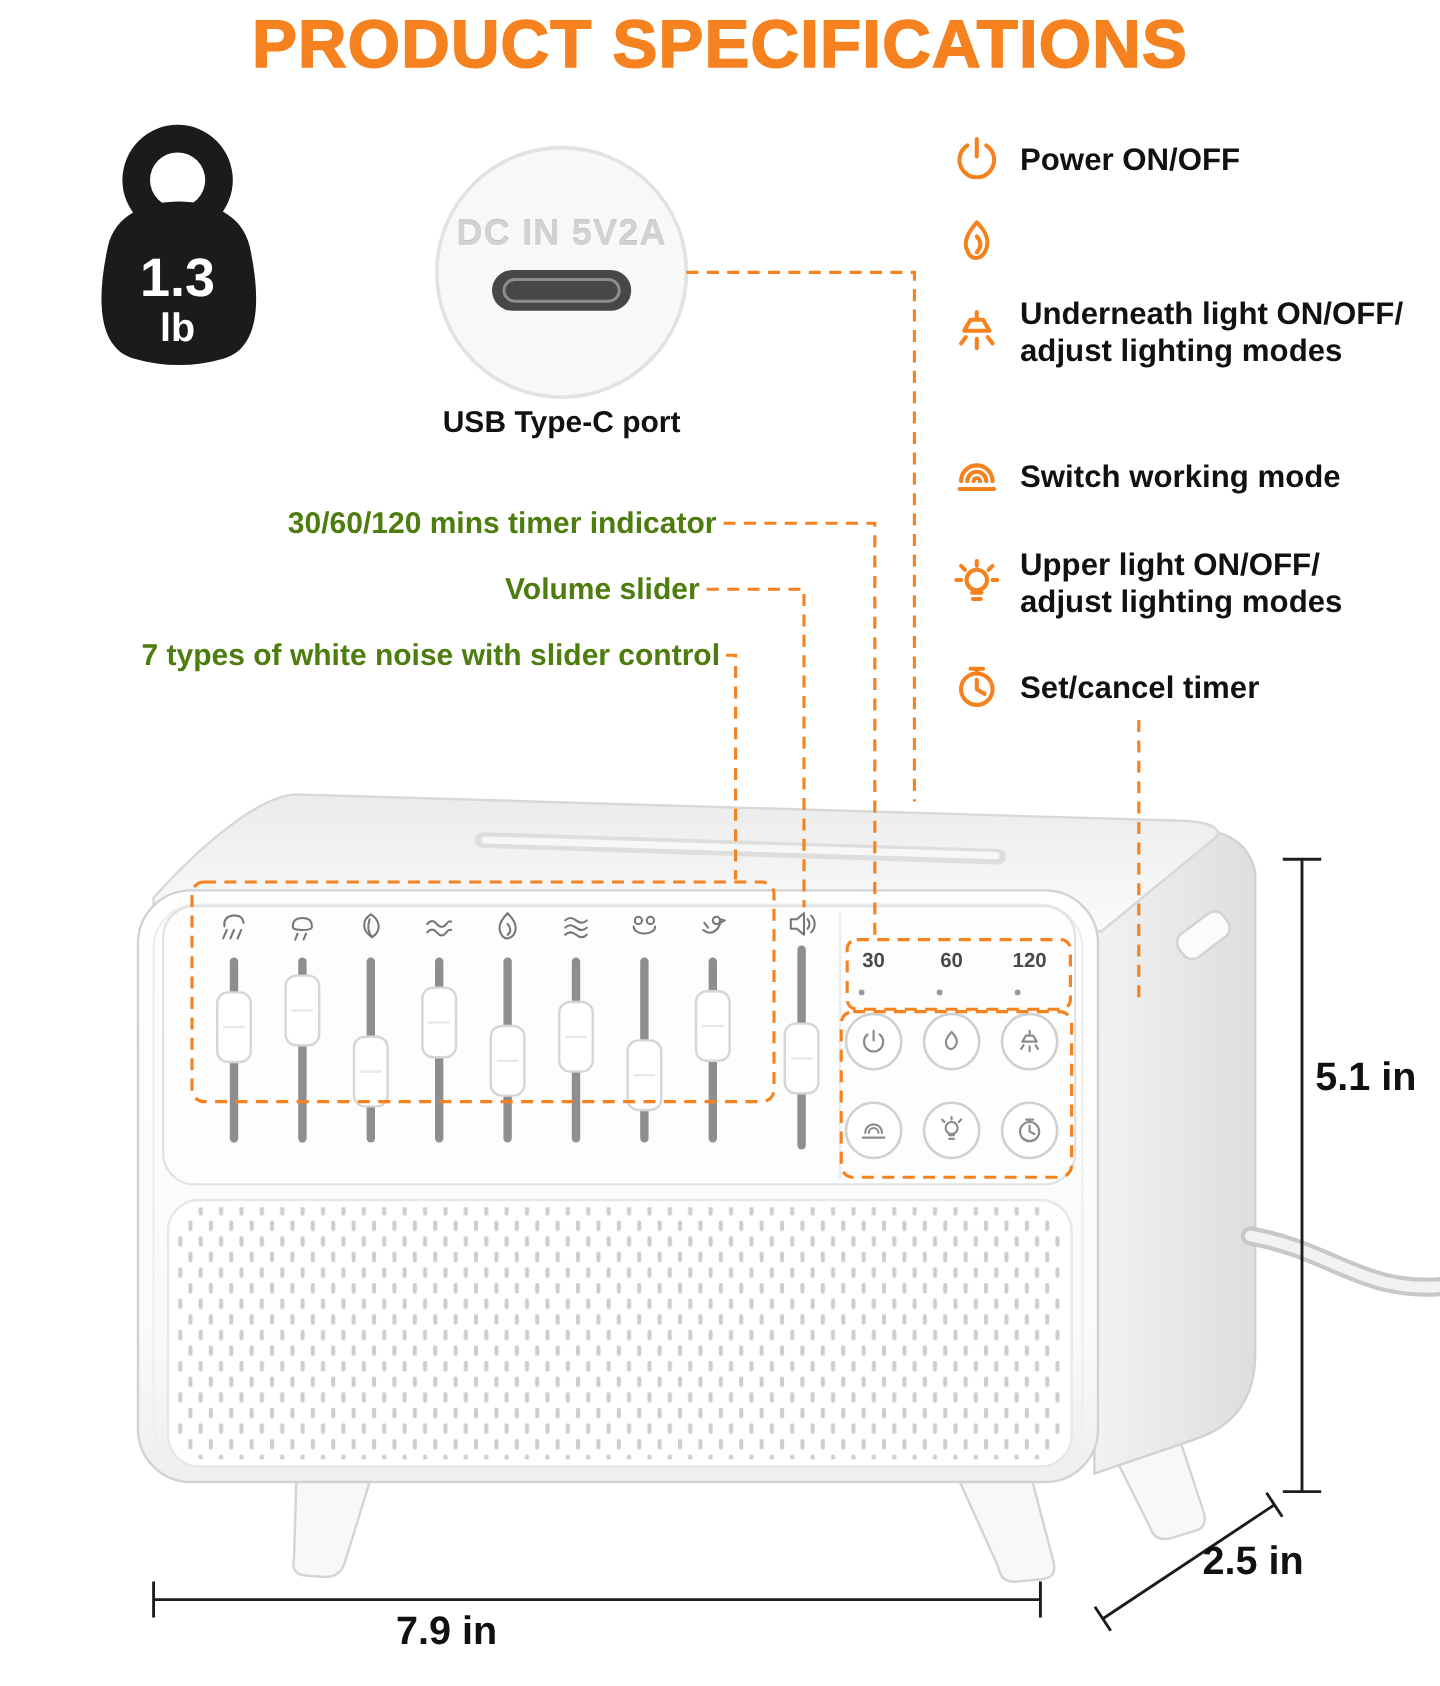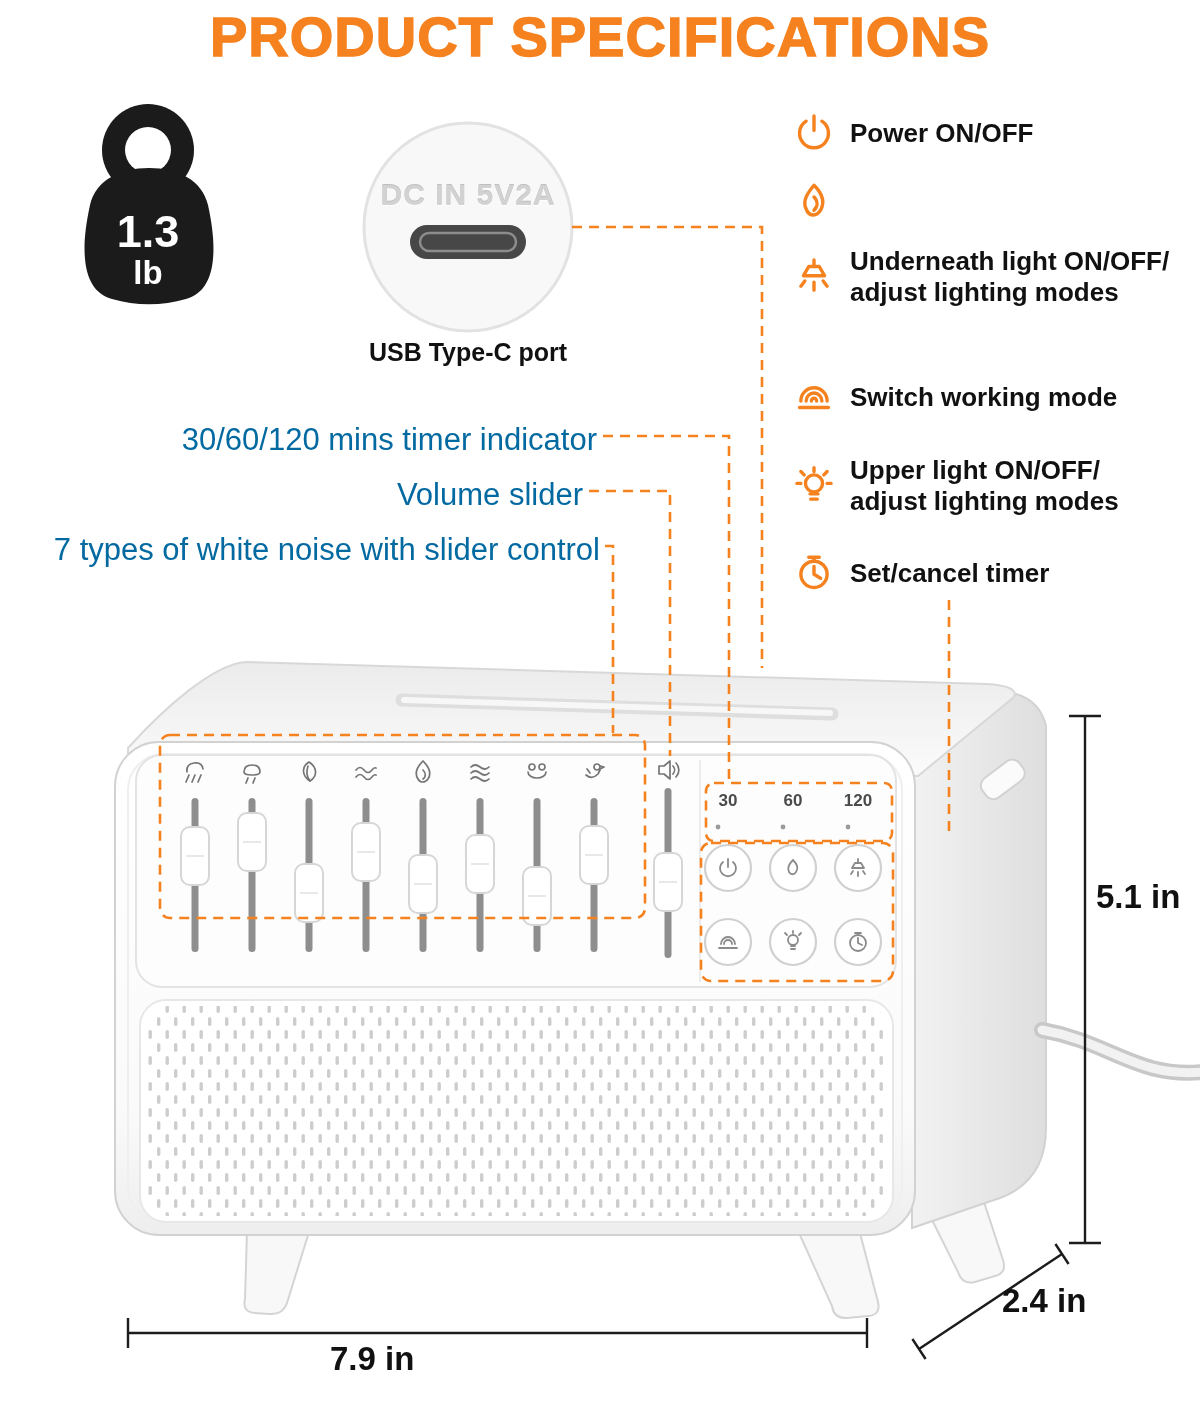--- a/index.html
+++ b/index.html
@@ -18,21 +18,21 @@
   .emboss{
     left:348px;top:178px;width:240px;text-align:center;
     font-weight:700;font-size:30px;letter-spacing:1px;color:#d2d2d2;
     text-shadow:0 -1px 0 #bfbfbf,0 1px 1px #ffffff;
   }
   .usb-label{left:338px;top:338px;width:260px;text-align:center;font-weight:700;font-size:25px;}
   .feature-row{position:absolute;left:793px;display:flex;align-items:center;gap:15px;z-index:2;}
   .feature-icon{width:42px;height:42px;flex:0 0 42px;}
   .feature-icon path,.feature-icon circle{stroke:#F5821F;stroke-width:2.6;fill:none;stroke-linecap:round;stroke-linejoin:round;}
   .feature-label{font-weight:700;font-size:26px;line-height:1.18;color:#111;}
-  .callout{position:absolute;font-weight:400;font-size:31px;color:#0369a1;white-space:nowrap;text-align:right;z-index:2;}
+  .callout{position:absolute;font-weight:700;font-size:25px;color:#4d7c0f;white-space:nowrap;text-align:right;z-index:2;}
   .dim{position:absolute;font-weight:700;font-size:33px;color:#111;white-space:nowrap;z-index:2;}
   .scene{position:absolute;left:0;top:0;z-index:1;}
   .sicon{stroke:#757575;stroke-width:1.7;fill:none;stroke-linecap:round;stroke-linejoin:round;}
   .bicon{stroke:#8a8a8a;stroke-width:1.8;fill:none;stroke-linecap:round;stroke-linejoin:round;}
   .timer-mark{font-family:"Liberation Sans",sans-serif;font-size:17px;font-weight:700;fill:#4a4a4a;text-anchor:middle;}
   .dash{stroke:#F5821F;stroke-width:2.6;stroke-dasharray:10 7;fill:none;}
   .dimline{stroke:#1c1c1c;stroke-width:2.4;fill:none;}
 </style>
 </head>
 <body>
@@ -295,13 +295,13 @@
   </svg>
   <div class="feature-label"><span>Set/cancel timer</span></div>
 </div>
 
 <div class="callout" style="right:603px;top:422px;">30/60/120 mins timer indicator</div>
 <div class="callout" style="right:617px;top:477px;">Volume slider</div>
 <div class="callout" style="right:600px;top:532px;">7 types of white noise with slider control</div>
 
 <div class="dim" style="left:1096px;top:878px;">5.1 in</div>
 <div class="dim" style="left:330px;top:1340px;">7.9 in</div>
-<div class="dim" style="left:1002px;top:1282px;">2.4 in</div>
+<div class="dim" style="left:1002px;top:1282px;">2.5 in</div>
 
 </body></html>

